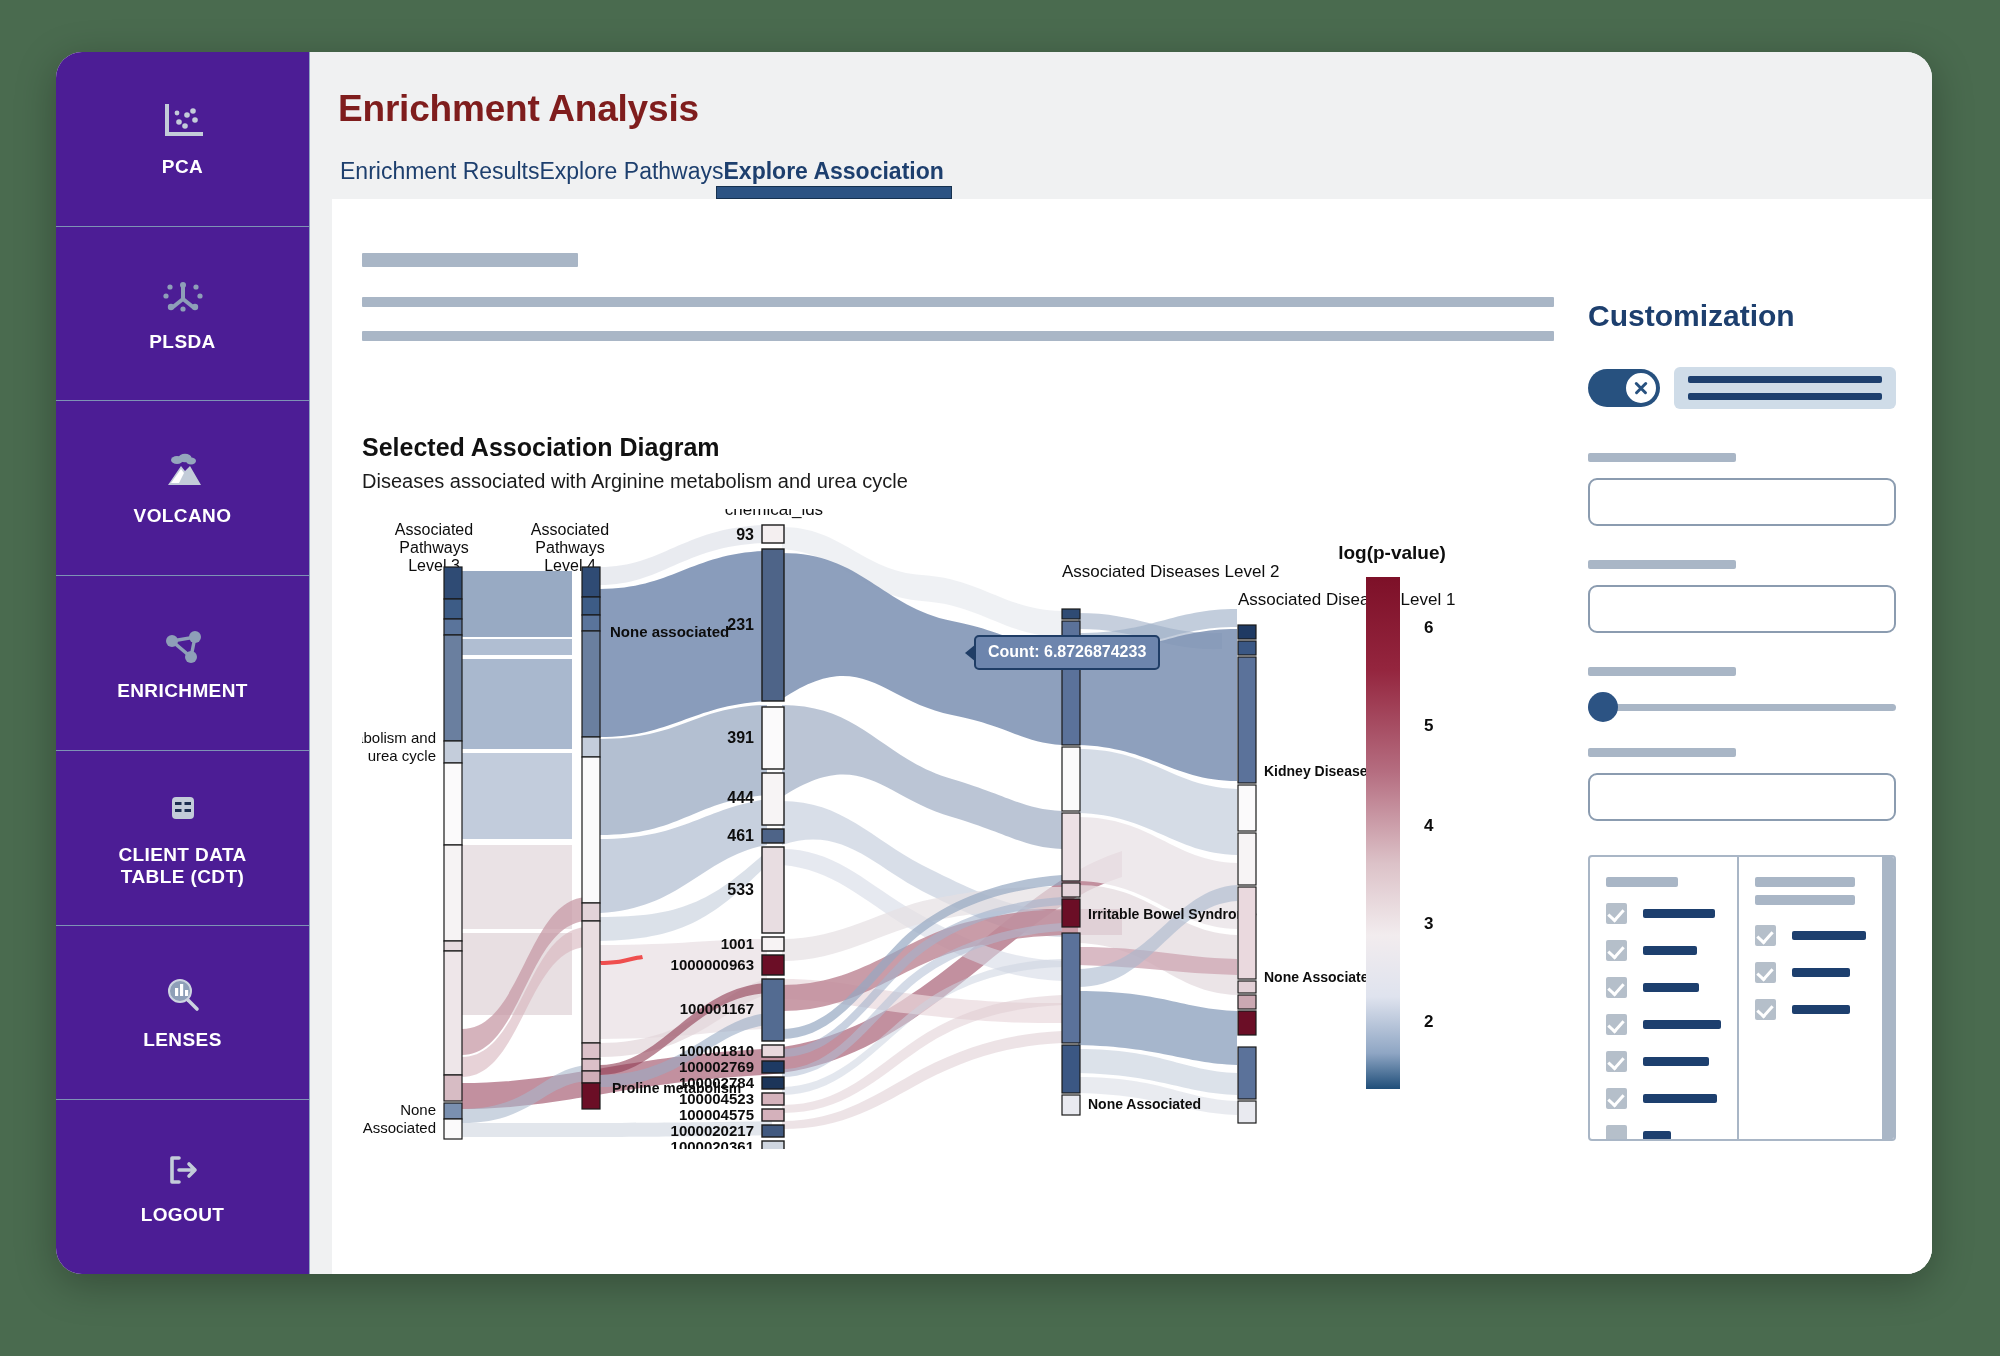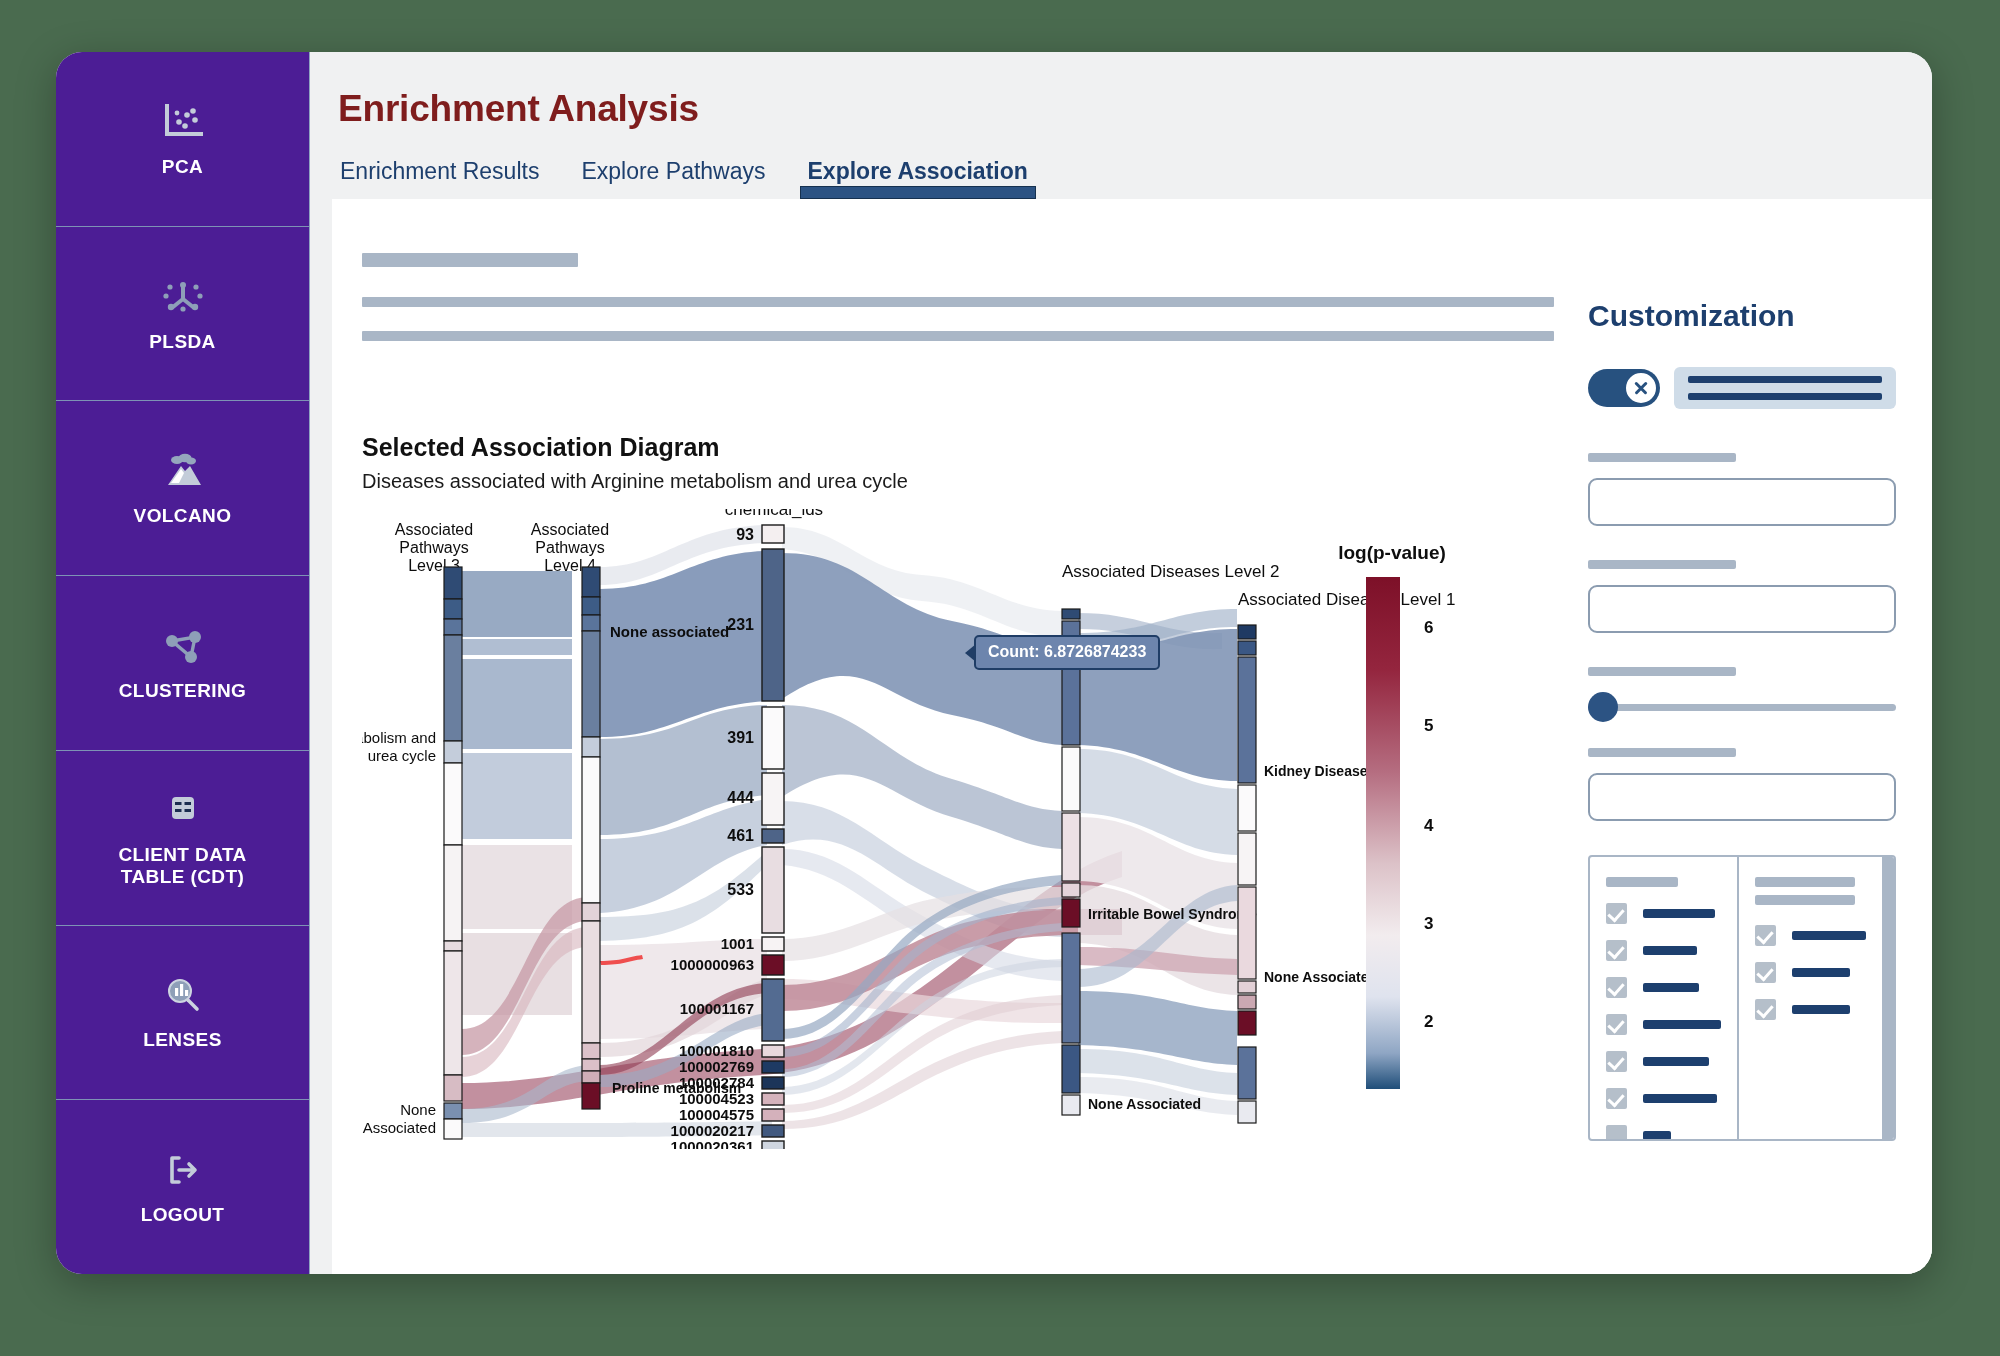--- a/index.html
+++ b/index.html
@@ -74,21 +74,20 @@
   .page-head { padding: 36px 0 0 28px; }
   .page-title {
     font-size: 37px;
     font-weight: 700;
     color: #7f1d1d;
     letter-spacing: -0.2px;
     margin: 0 8px 28px 0;
   }
   .tabs {
     display: flex;
-    gap: 42px;
     padding-left: 2px;
   }
   .tab {
     font-size: 23px;
     color: #1d3f6e;
     padding-bottom: 14px;
     cursor: pointer;
     position: relative;
     white-space: nowrap;
   }
@@ -342,21 +341,21 @@
 
       <div class="nav-item">
         <span class="nav-icon">
           <svg viewBox="0 0 52 44">
             <path d="M15 17 L38 13 L34 33 Z" fill="none" stroke="#8e9fb8" stroke-width="3.4"></path>
             <circle cx="15" cy="17" r="6" fill="#8e9fb8"></circle>
             <circle cx="38" cy="13" r="6" fill="#8e9fb8"></circle>
             <circle cx="34" cy="33" r="6" fill="#8e9fb8"></circle>
           </svg>
         </span>
-        <span class="nav-label">CLUSTERING</span>
+        <span class="nav-label">ENRICHMENT</span>
       </div>
 
 
       <div class="nav-item">
         <span class="nav-icon">
           <svg viewBox="0 0 52 44">
             <rect x="15" y="9" width="22" height="22" rx="4" fill="#c3ccd9"></rect>
             <rect x="18" y="14" width="16" height="3" fill="#1b2d4f"></rect>
             <rect x="18" y="21" width="16" height="3" fill="#1b2d4f"></rect>
             <rect x="24.5" y="12" width="3" height="15" fill="#c3ccd9"></rect>

